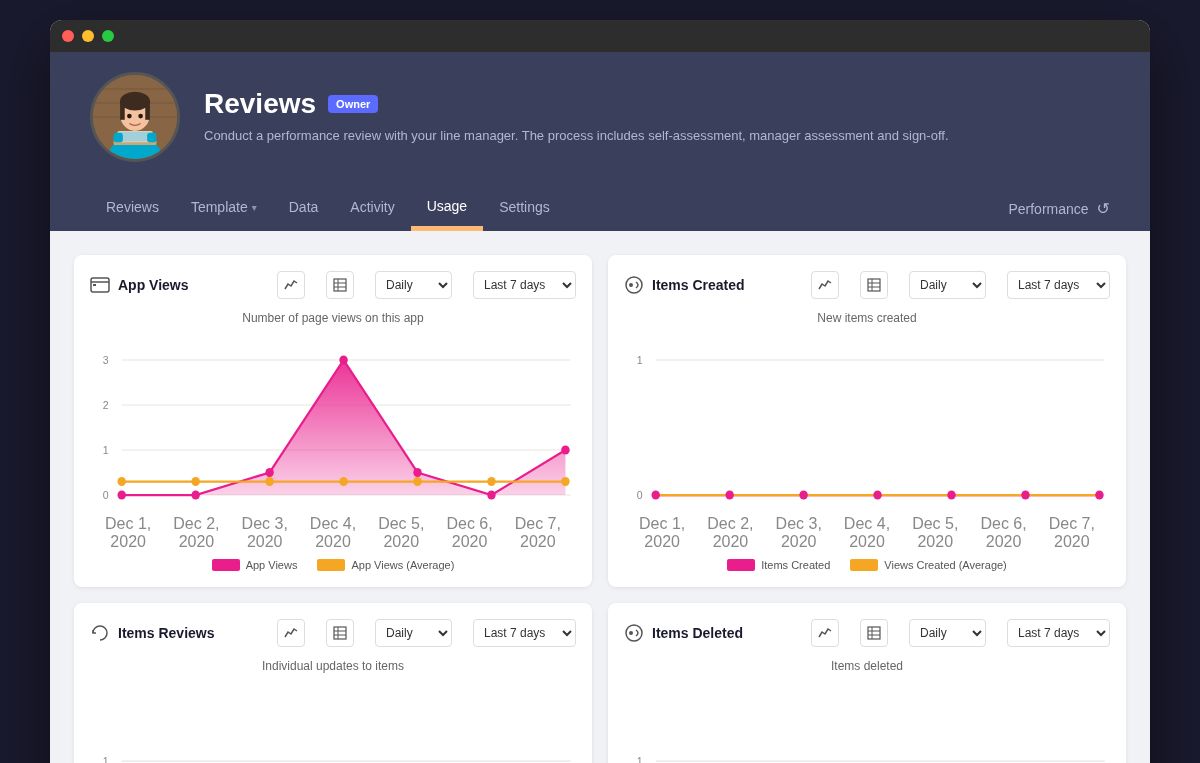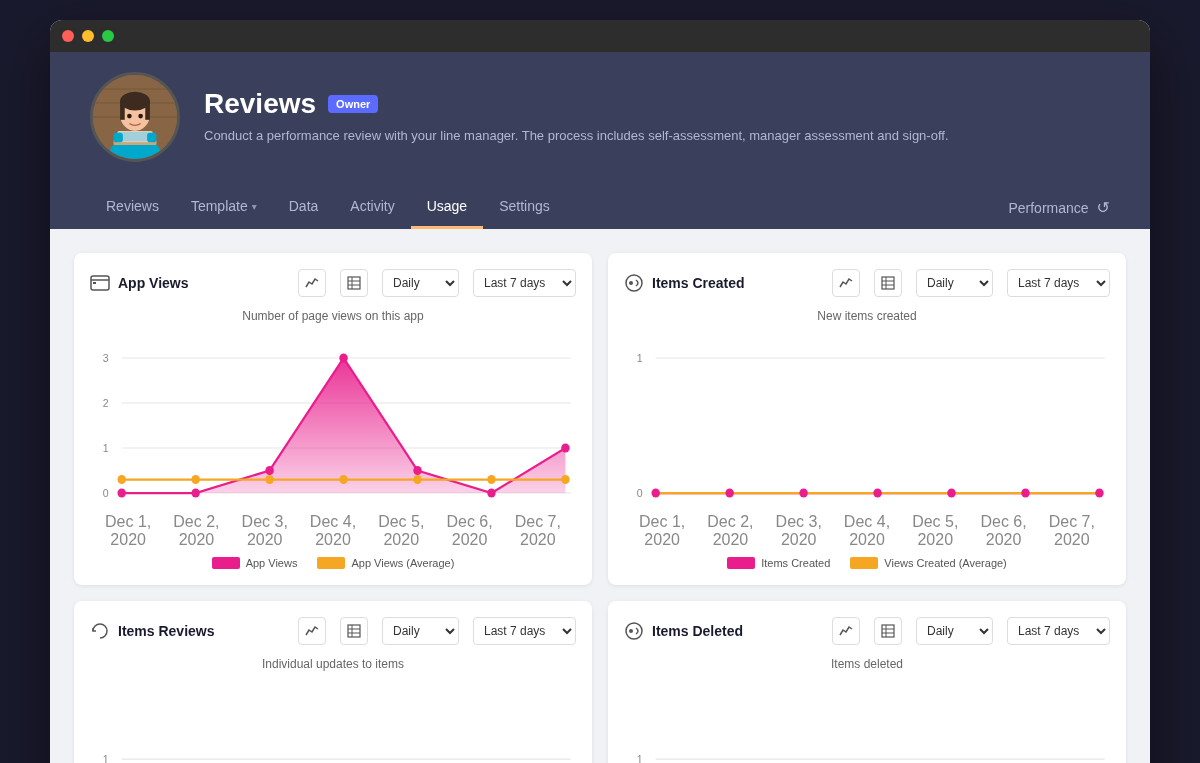--- a/index.html
+++ b/index.html
@@ -97,21 +97,21 @@
       cursor: pointer;
       border-bottom: 3px solid transparent;
       text-decoration: none;
       display: flex;
       align-items: center;
       gap: 4px;
       transition: color 0.2s;
     }
     .nav-item.active {
       color: #fff;
-      border-bottom: 3px solid #fdba74;
+      border-bottom: 5px solid #fdba74;
     }
     .nav-item .chevron {
       font-size: 10px;
       opacity: 0.7;
     }
     .nav-right {
       display: flex;
       align-items: center;
       gap: 8px;
       color: #b0b8d0;
@@ -147,21 +147,21 @@
       color: #1a1a2e;
       flex: 1;
     }
     .chart-icon {
       width: 20px; height: 20px;
       color: #555;
     }
     .chart-controls {
       display: flex;
       align-items: center;
-      gap: 14px;
+      gap: 21px;
     }
     .ctrl-btn {
       width: 28px; height: 28px;
       border: 1px solid #ddd;
       background: #fff;
       border-radius: 4px;
       display: flex;
       align-items: center;
       justify-content: center;
       cursor: pointer;

